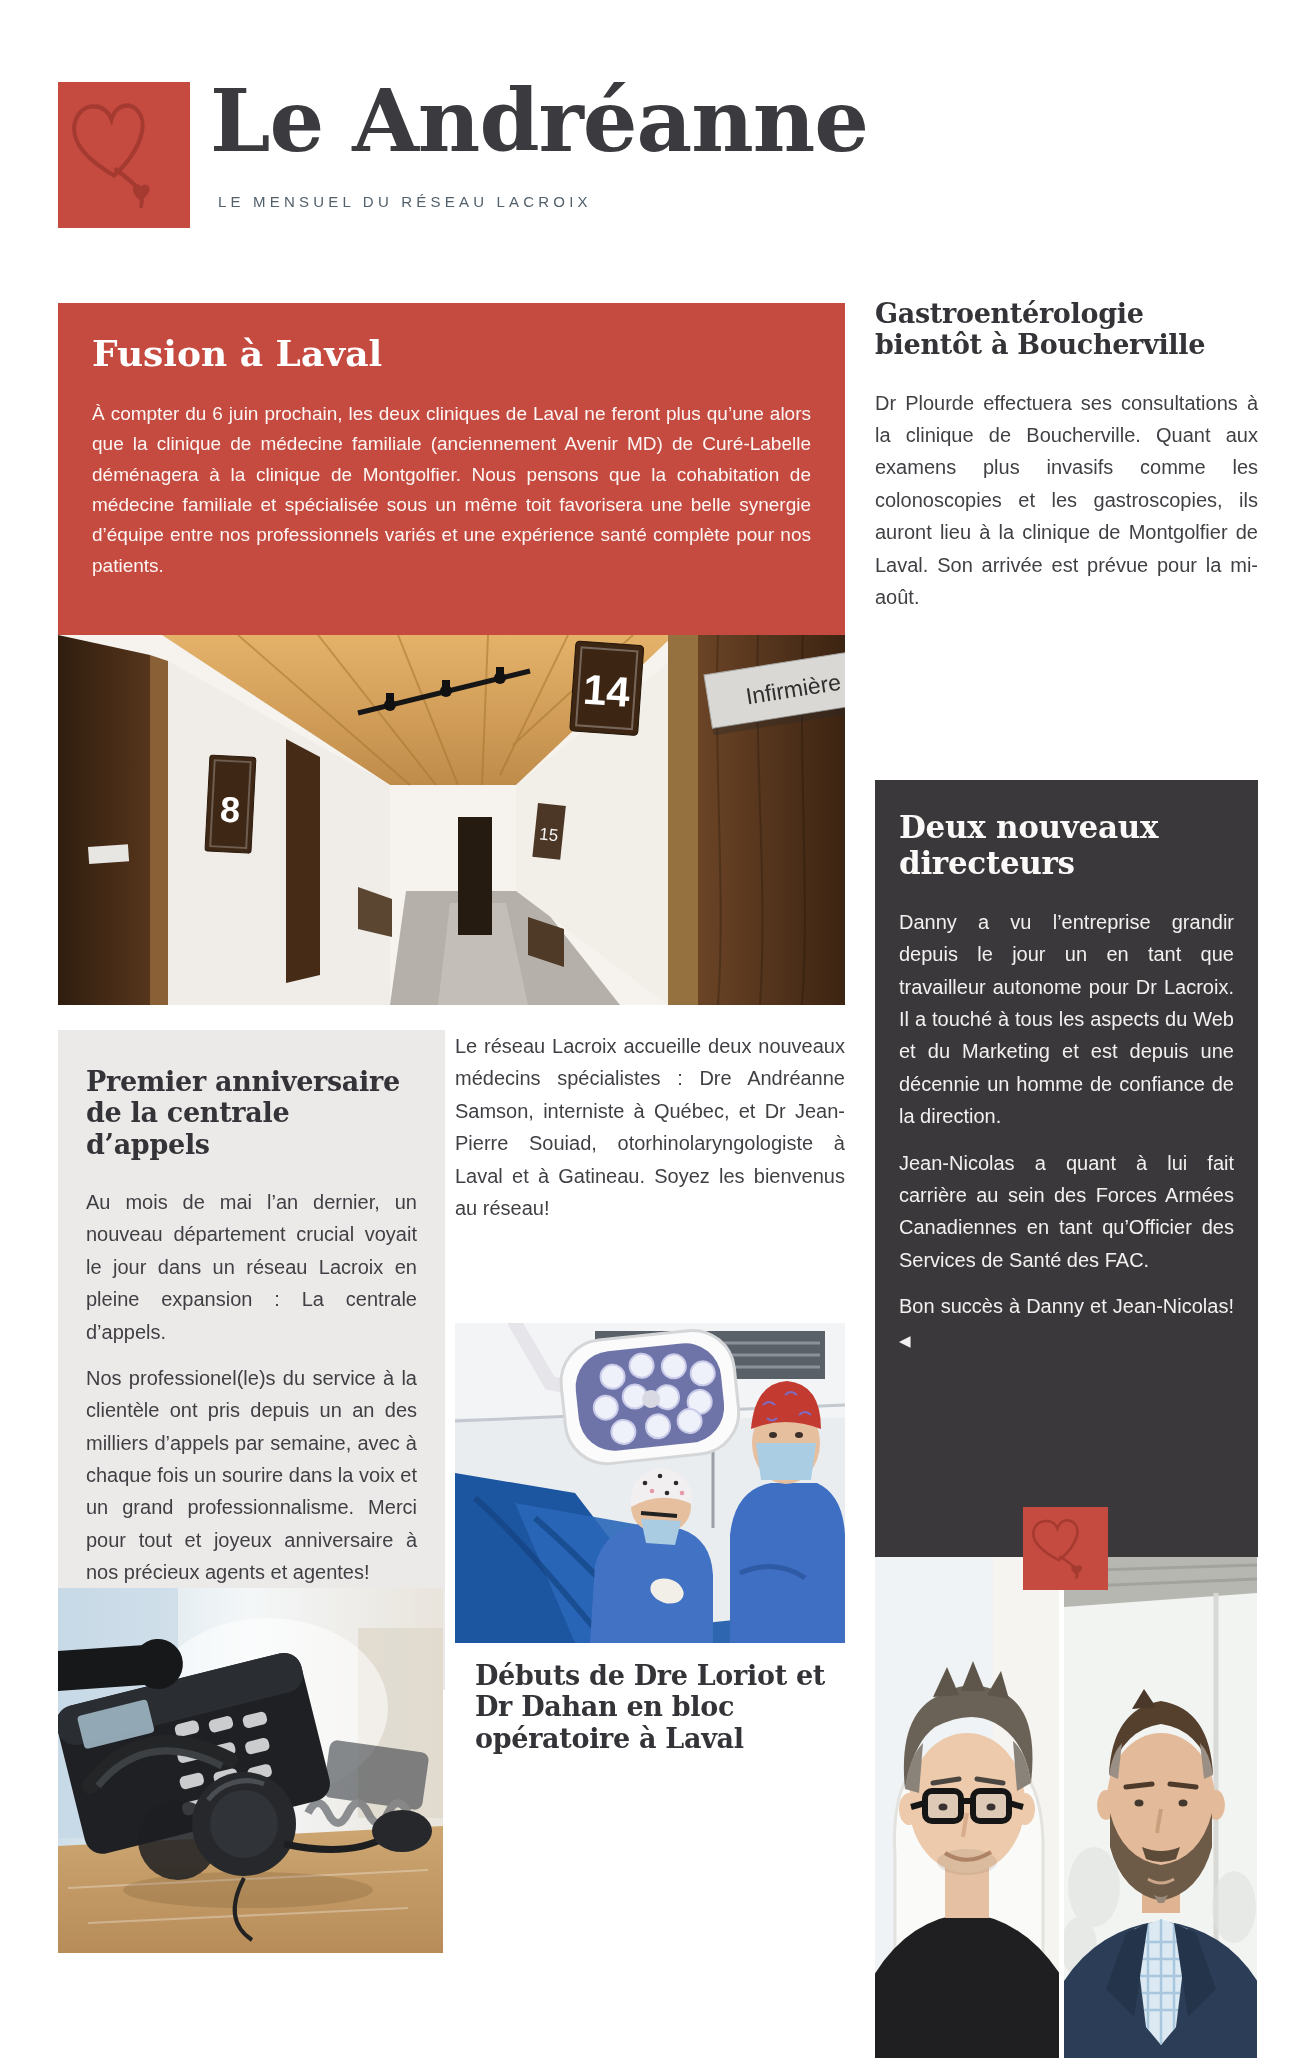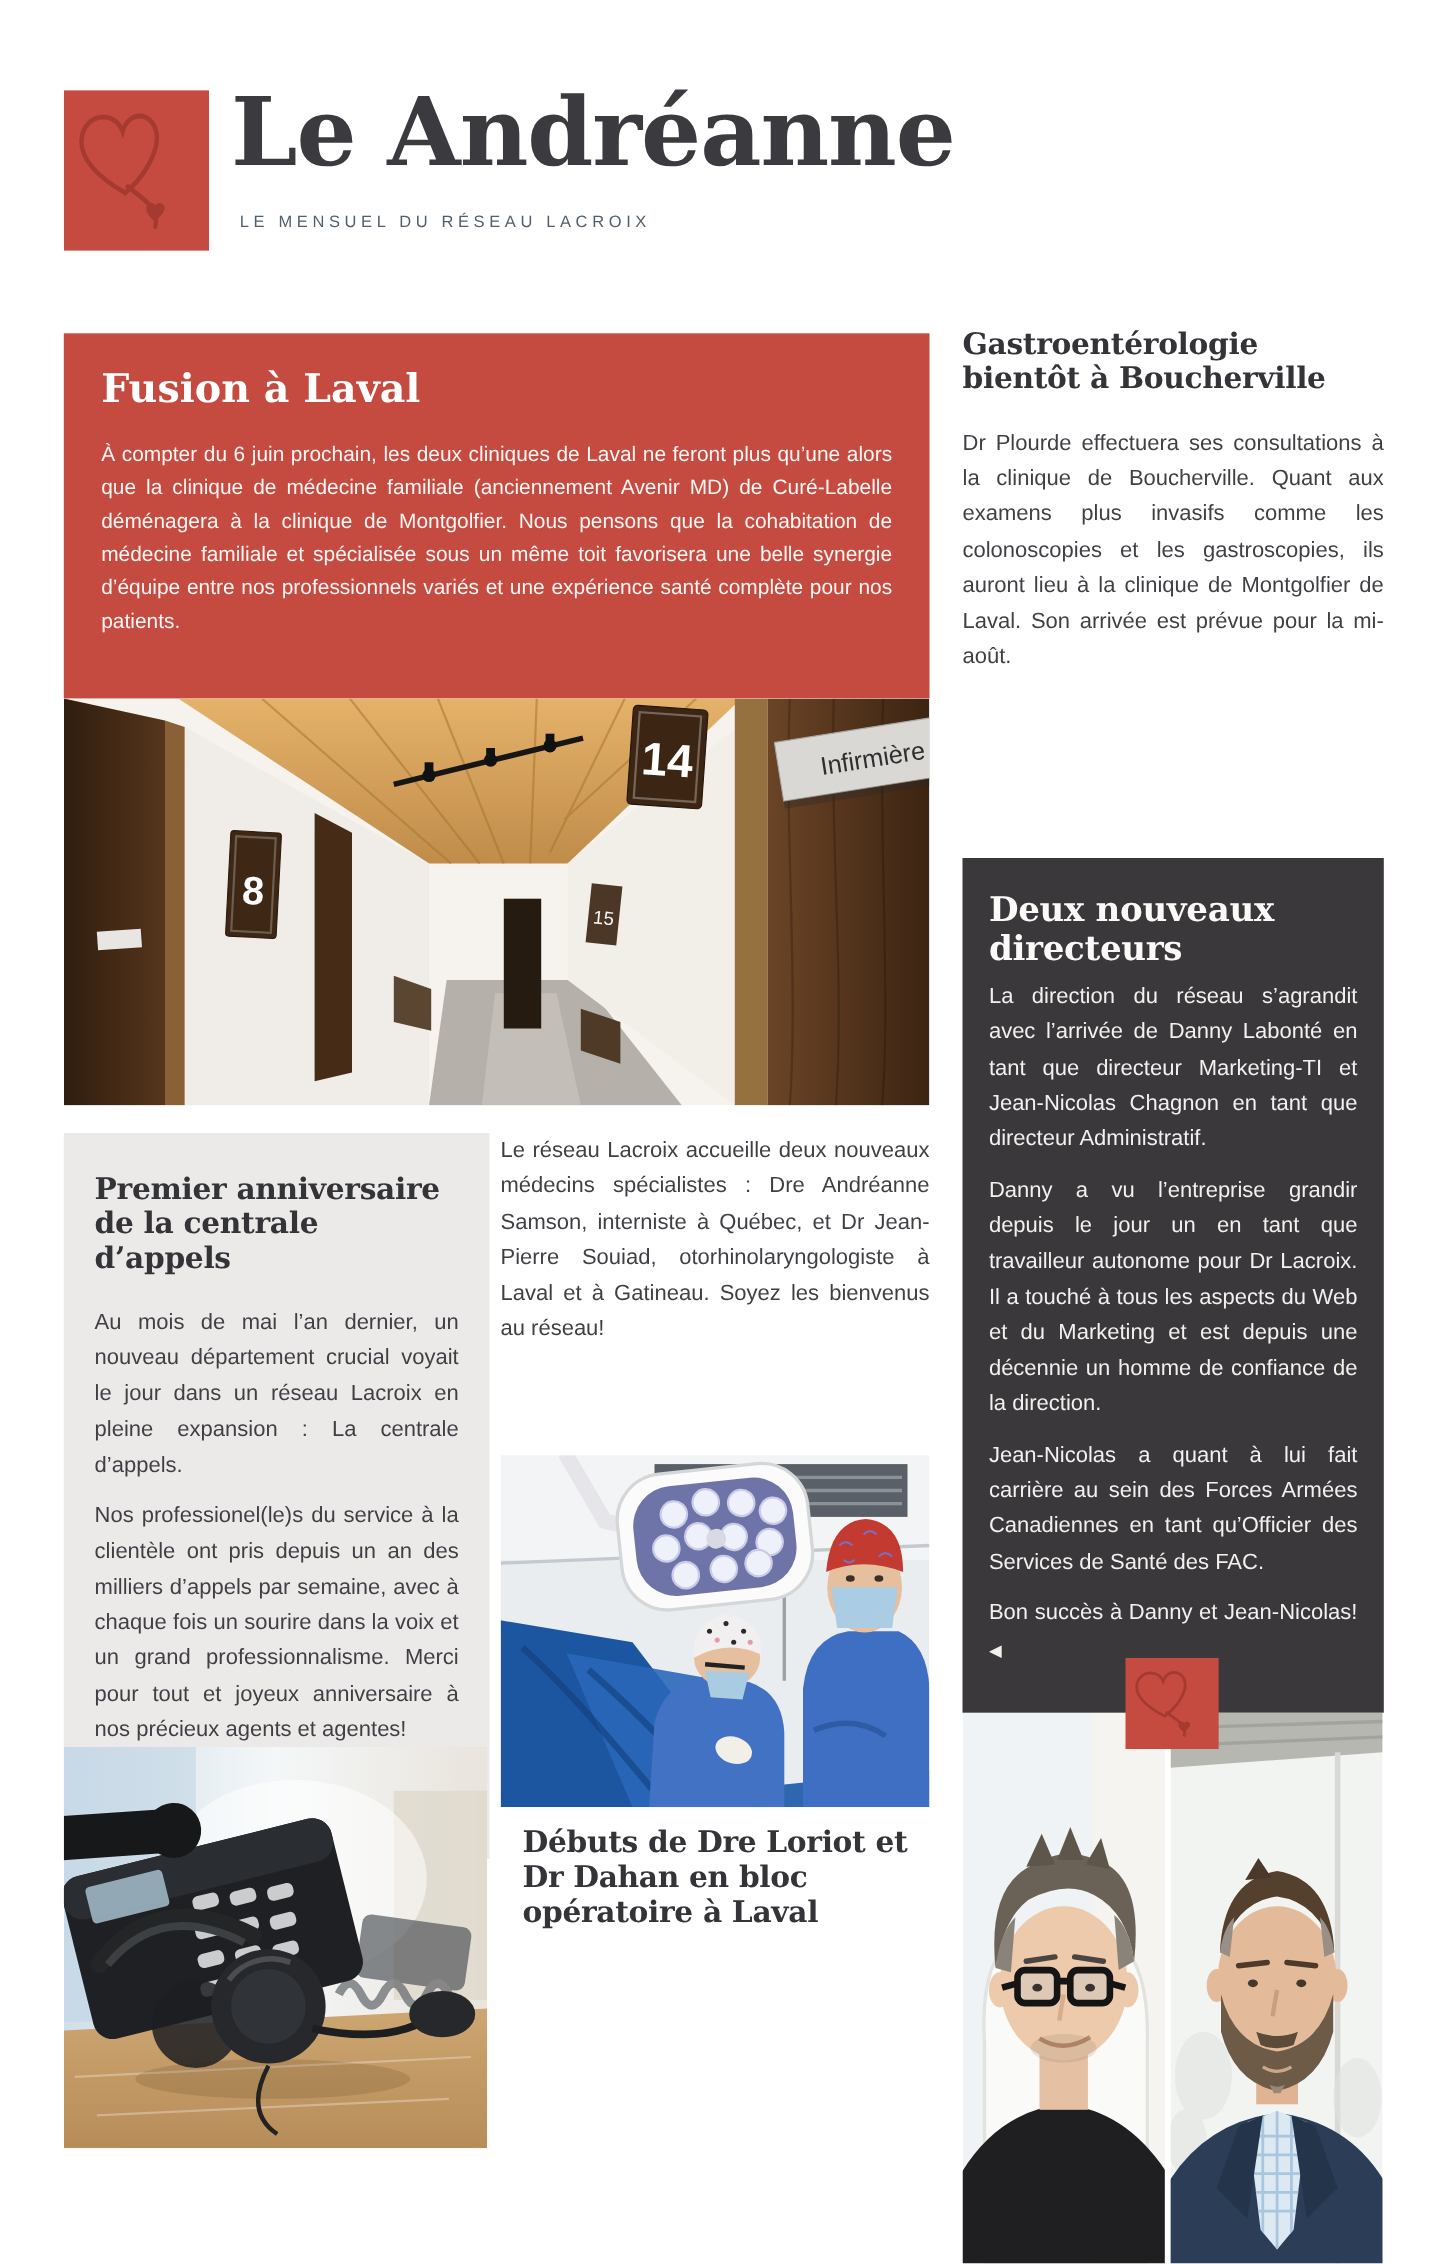--- a/index.html
+++ b/index.html
@@ -23,21 +23,21 @@
   .red-box{left:58px;top:303px;width:787px;height:332px;background:#c54a40;
            padding:30px 34px 0 34px;}
   .red-box .h-serif{color:#ffffff;font-size:36px;margin-bottom:24px;letter-spacing:0;}
   .red-box .body-text{color:#fdf6f4;font-size:19px;line-height:1.6;}
 
   
   .gastro{left:875px;top:298px;width:383px;}
 
   .dark-box{left:875px;top:780px;width:383px;height:777px;background:#3a383a;
             padding:30px 24px 0 24px;color:#f2f1ef;}
-  .dark-box .h-serif{color:#fbfaf8;font-size:31px;margin-bottom:8px;}
+  .dark-box .h-serif{color:#fbfaf8;font-size:31px;margin-bottom:24px;}
   .dark-box .body-text{color:#f2f1ef;}
   .end-mark{font-size:15px;letter-spacing:-2px;}
 
   
   .gray-box{left:58px;top:1030px;width:387px;height:660px;background:#ebeae8;
             padding:36px 28px 0 28px;}
 
   
   .specialistes{left:455px;top:1030px;width:390px;}
   .debuts{left:475px;top:1660px;width:390px;}
@@ -159,21 +159,20 @@
     </svg>
   </div>
 
   <div class="abs gastro">
     <h2 class="h-serif">Gastroentérologie bientôt à Boucherville</h2>
     <p class="body-text">Dr Plourde effectuera ses consultations à la clinique de Boucherville. Quant aux examens plus invasifs comme les colonoscopies et les gastroscopies, ils auront lieu à la clinique de Montgolfier de Laval. Son arrivée est prévue pour la mi-août.</p>
   </div>
 
   <div class="abs dark-box">
     <h2 class="h-serif">Deux nouveaux directeurs</h2>
-    <p class="body-text">La direction du réseau s’agrandit avec l’arrivée de Danny Labonté en tant que directeur Marketing-TI et Jean-Nicolas Chagnon en tant que directeur Administratif.</p>
     <p class="body-text">Danny a vu l’entreprise grandir depuis le jour un en tant que travailleur autonome pour Dr Lacroix. Il a touché à tous les aspects du Web et du Marketing et est depuis une décennie un homme de confiance de la direction.</p>
     <p class="body-text">Jean-Nicolas a quant à lui fait carrière au sein des Forces Armées Canadiennes en tant qu’Officier des Services de Santé des FAC.</p>
     <p class="body-text"><span>Bon succès à Danny et Jean-Nicolas!</span> <span class="end-mark">◀</span></p>
   </div>
 
   <div class="abs gray-box">
     <h2 class="h-serif">Premier anniversaire de la centrale d’appels</h2>
     <p class="body-text">Au mois de mai l’an dernier, un nouveau département crucial voyait le jour dans un réseau Lacroix en pleine expansion : La centrale d’appels.</p>
     <p class="body-text">Nos professionel(le)s du service à la clientèle ont pris depuis un an des milliers d’appels par semaine, avec à chaque fois un sourire dans la voix et un grand professionnalisme. Merci pour tout et joyeux anniversaire à nos précieux agents et agentes!</p>
   </div>

